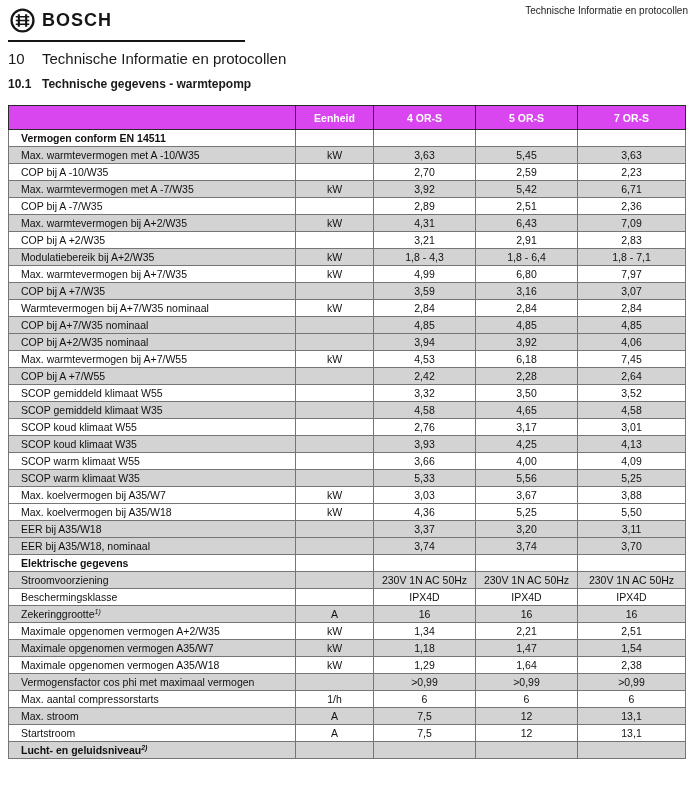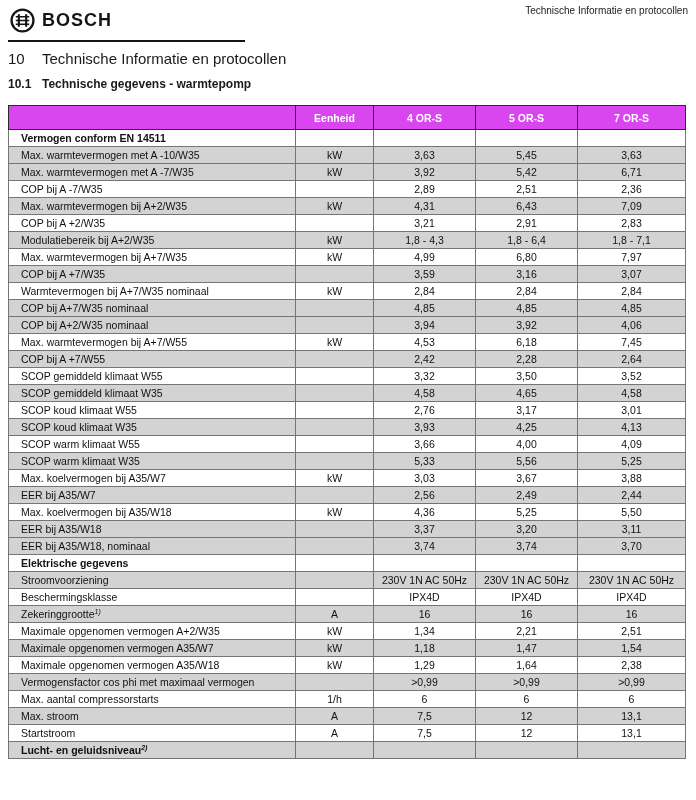--- a/index.html
+++ b/index.html
@@ -113,20 +113,27 @@
           <td></td>
           <td></td>
         </tr>
         <tr class="alt">
           <td>Max. warmtevermogen met A -10/W35</td>
           <td>kW</td>
           <td>3,63</td>
           <td>5,45</td>
           <td>3,63</td>
         </tr>
+        <tr>
+          <td>COP bij A -10/W35</td>
+          <td></td>
+          <td>2,70</td>
+          <td>2,59</td>
+          <td>2,23</td>
+        </tr>
         <tr class="alt">
           <td>Max. warmtevermogen met A -7/W35</td>
           <td>kW</td>
           <td>3,92</td>
           <td>5,42</td>
           <td>6,71</td>
         </tr>
         <tr>
           <td>COP bij A -7/W35</td>
           <td></td>
@@ -245,27 +252,20 @@
           <td>5,33</td>
           <td>5,56</td>
           <td>5,25</td>
         </tr>
         <tr>
           <td>Max. koelvermogen bij A35/W7</td>
           <td>kW</td>
           <td>3,03</td>
           <td>3,67</td>
           <td>3,88</td>
-        </tr>
-        <tr class="alt">
-          <td>EER bij A35/W7</td>
-          <td></td>
-          <td>2,56</td>
-          <td>2,49</td>
-          <td>2,44</td>
         </tr>
         <tr>
           <td>Max. koelvermogen bij A35/W18</td>
           <td>kW</td>
           <td>4,36</td>
           <td>5,25</td>
           <td>5,50</td>
         </tr>
         <tr class="alt">
           <td>EER bij A35/W18</td>

